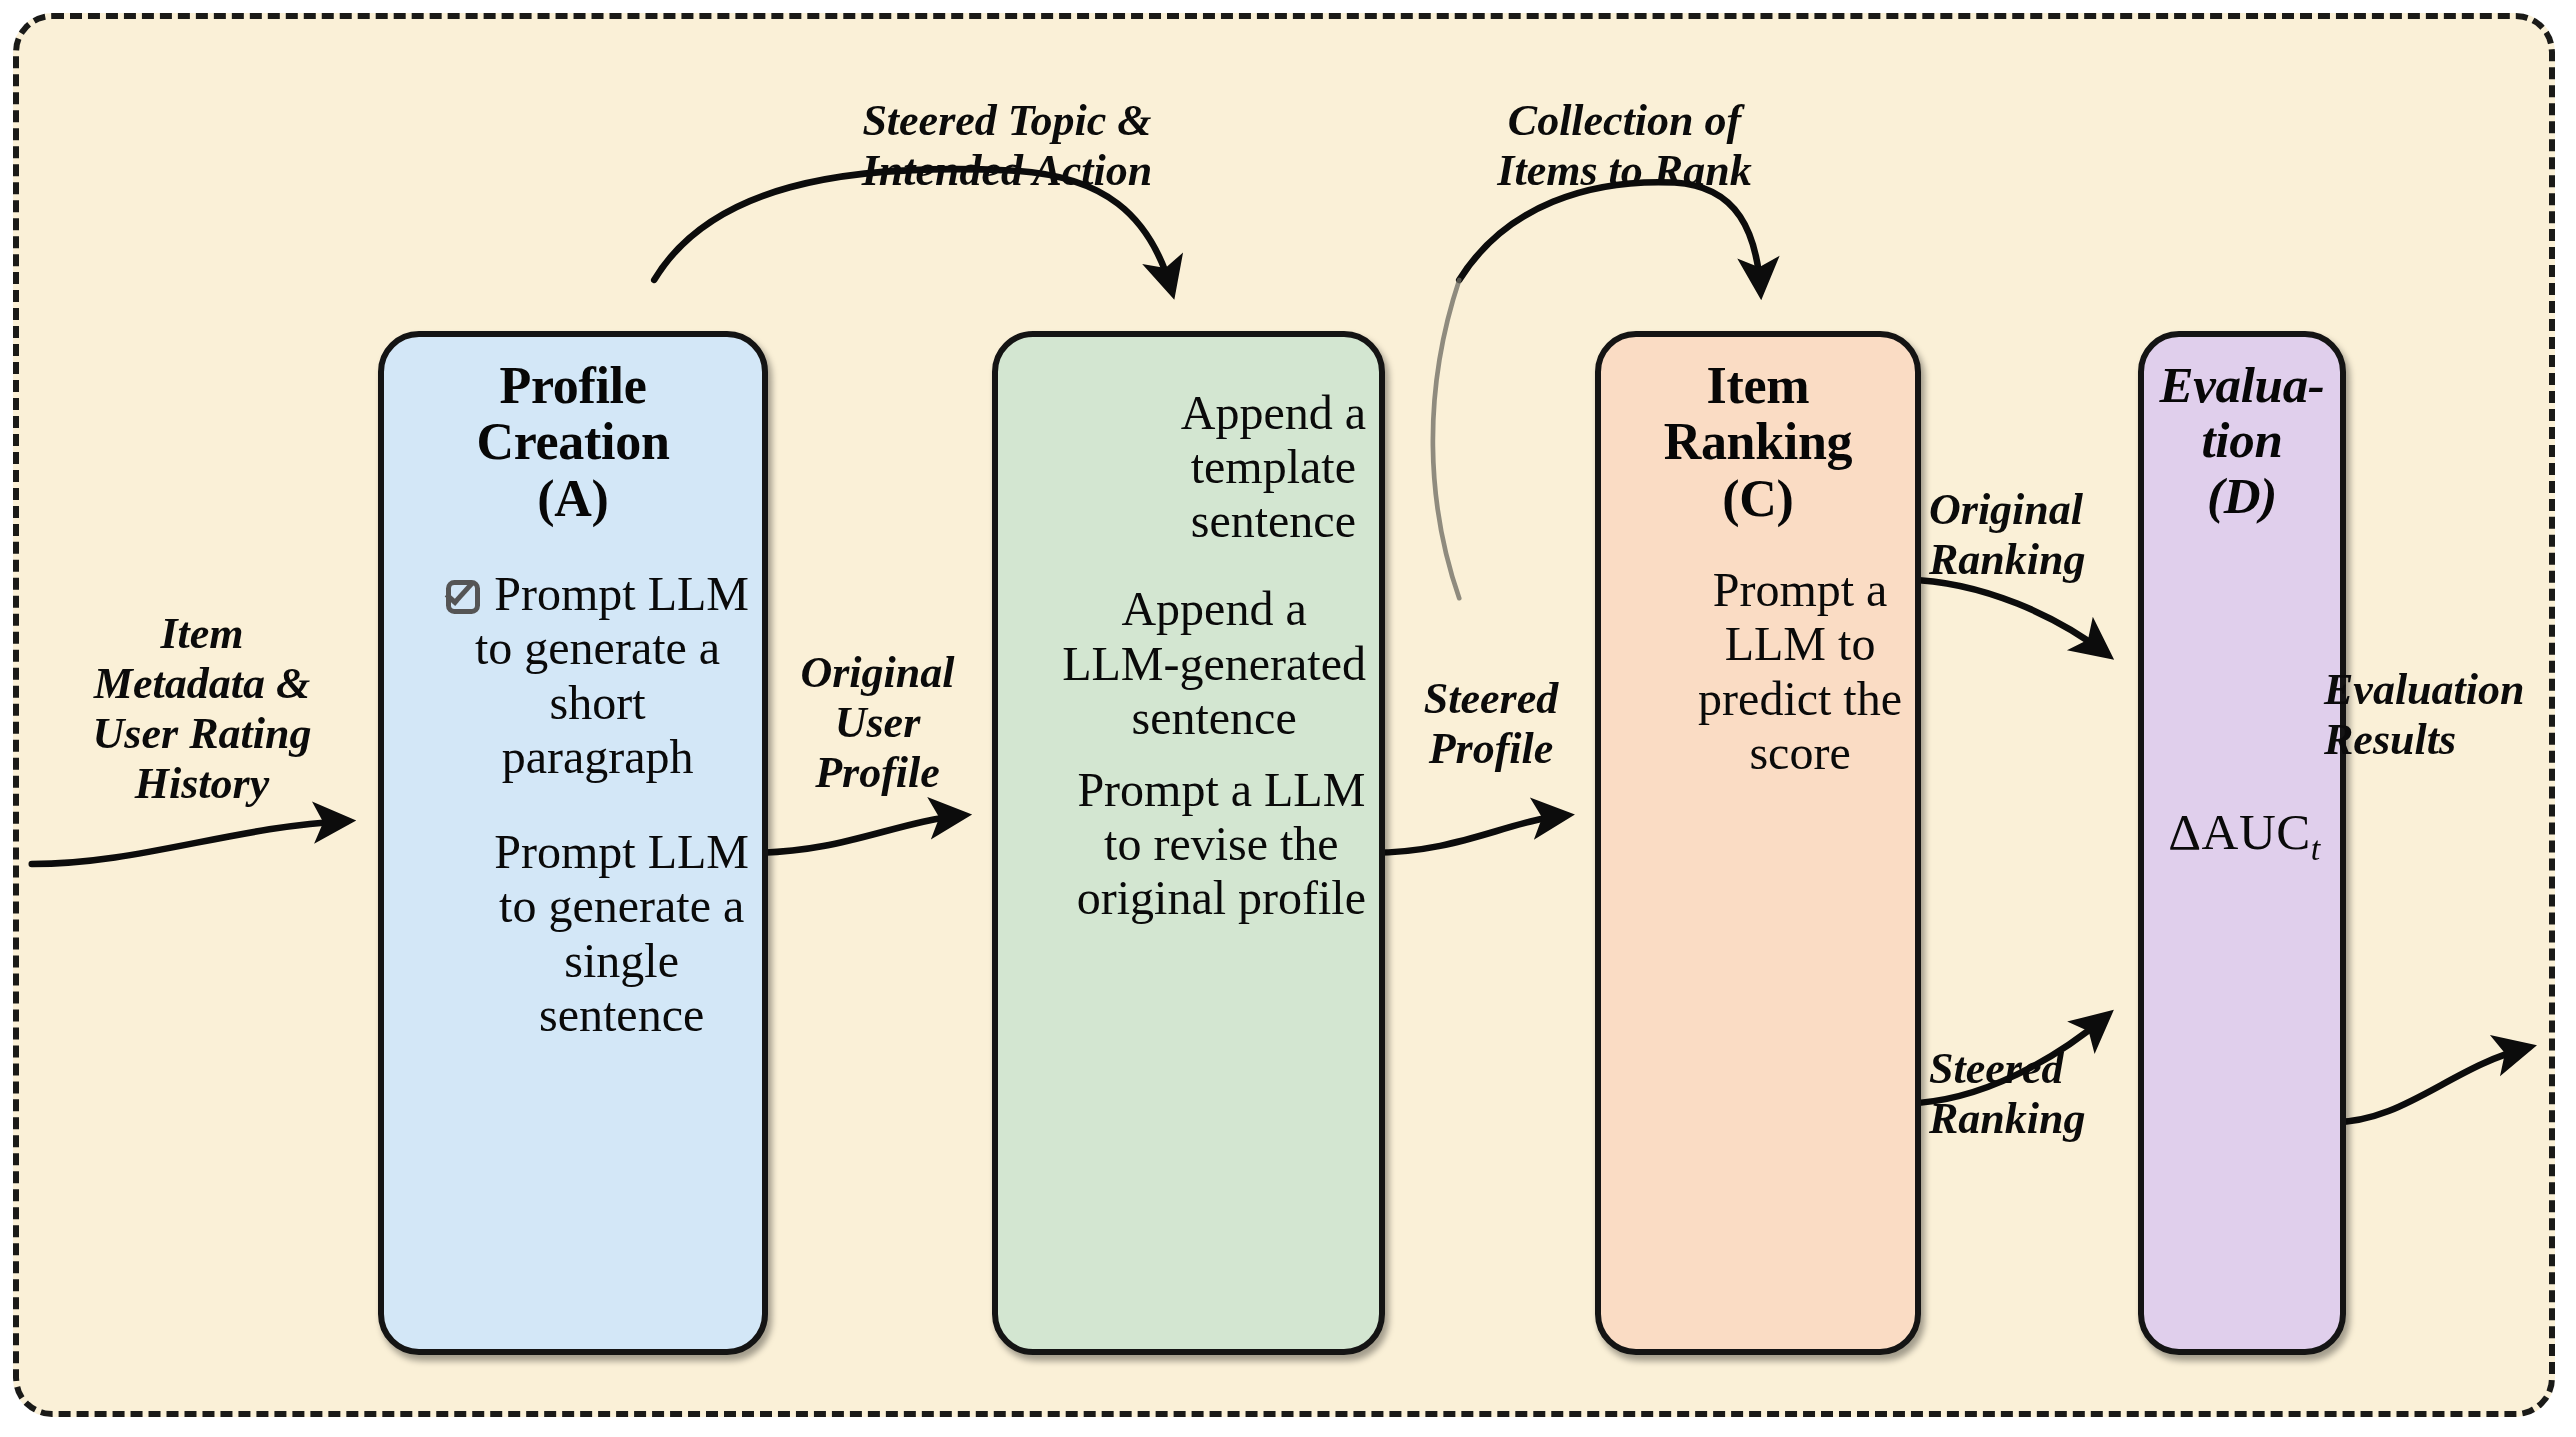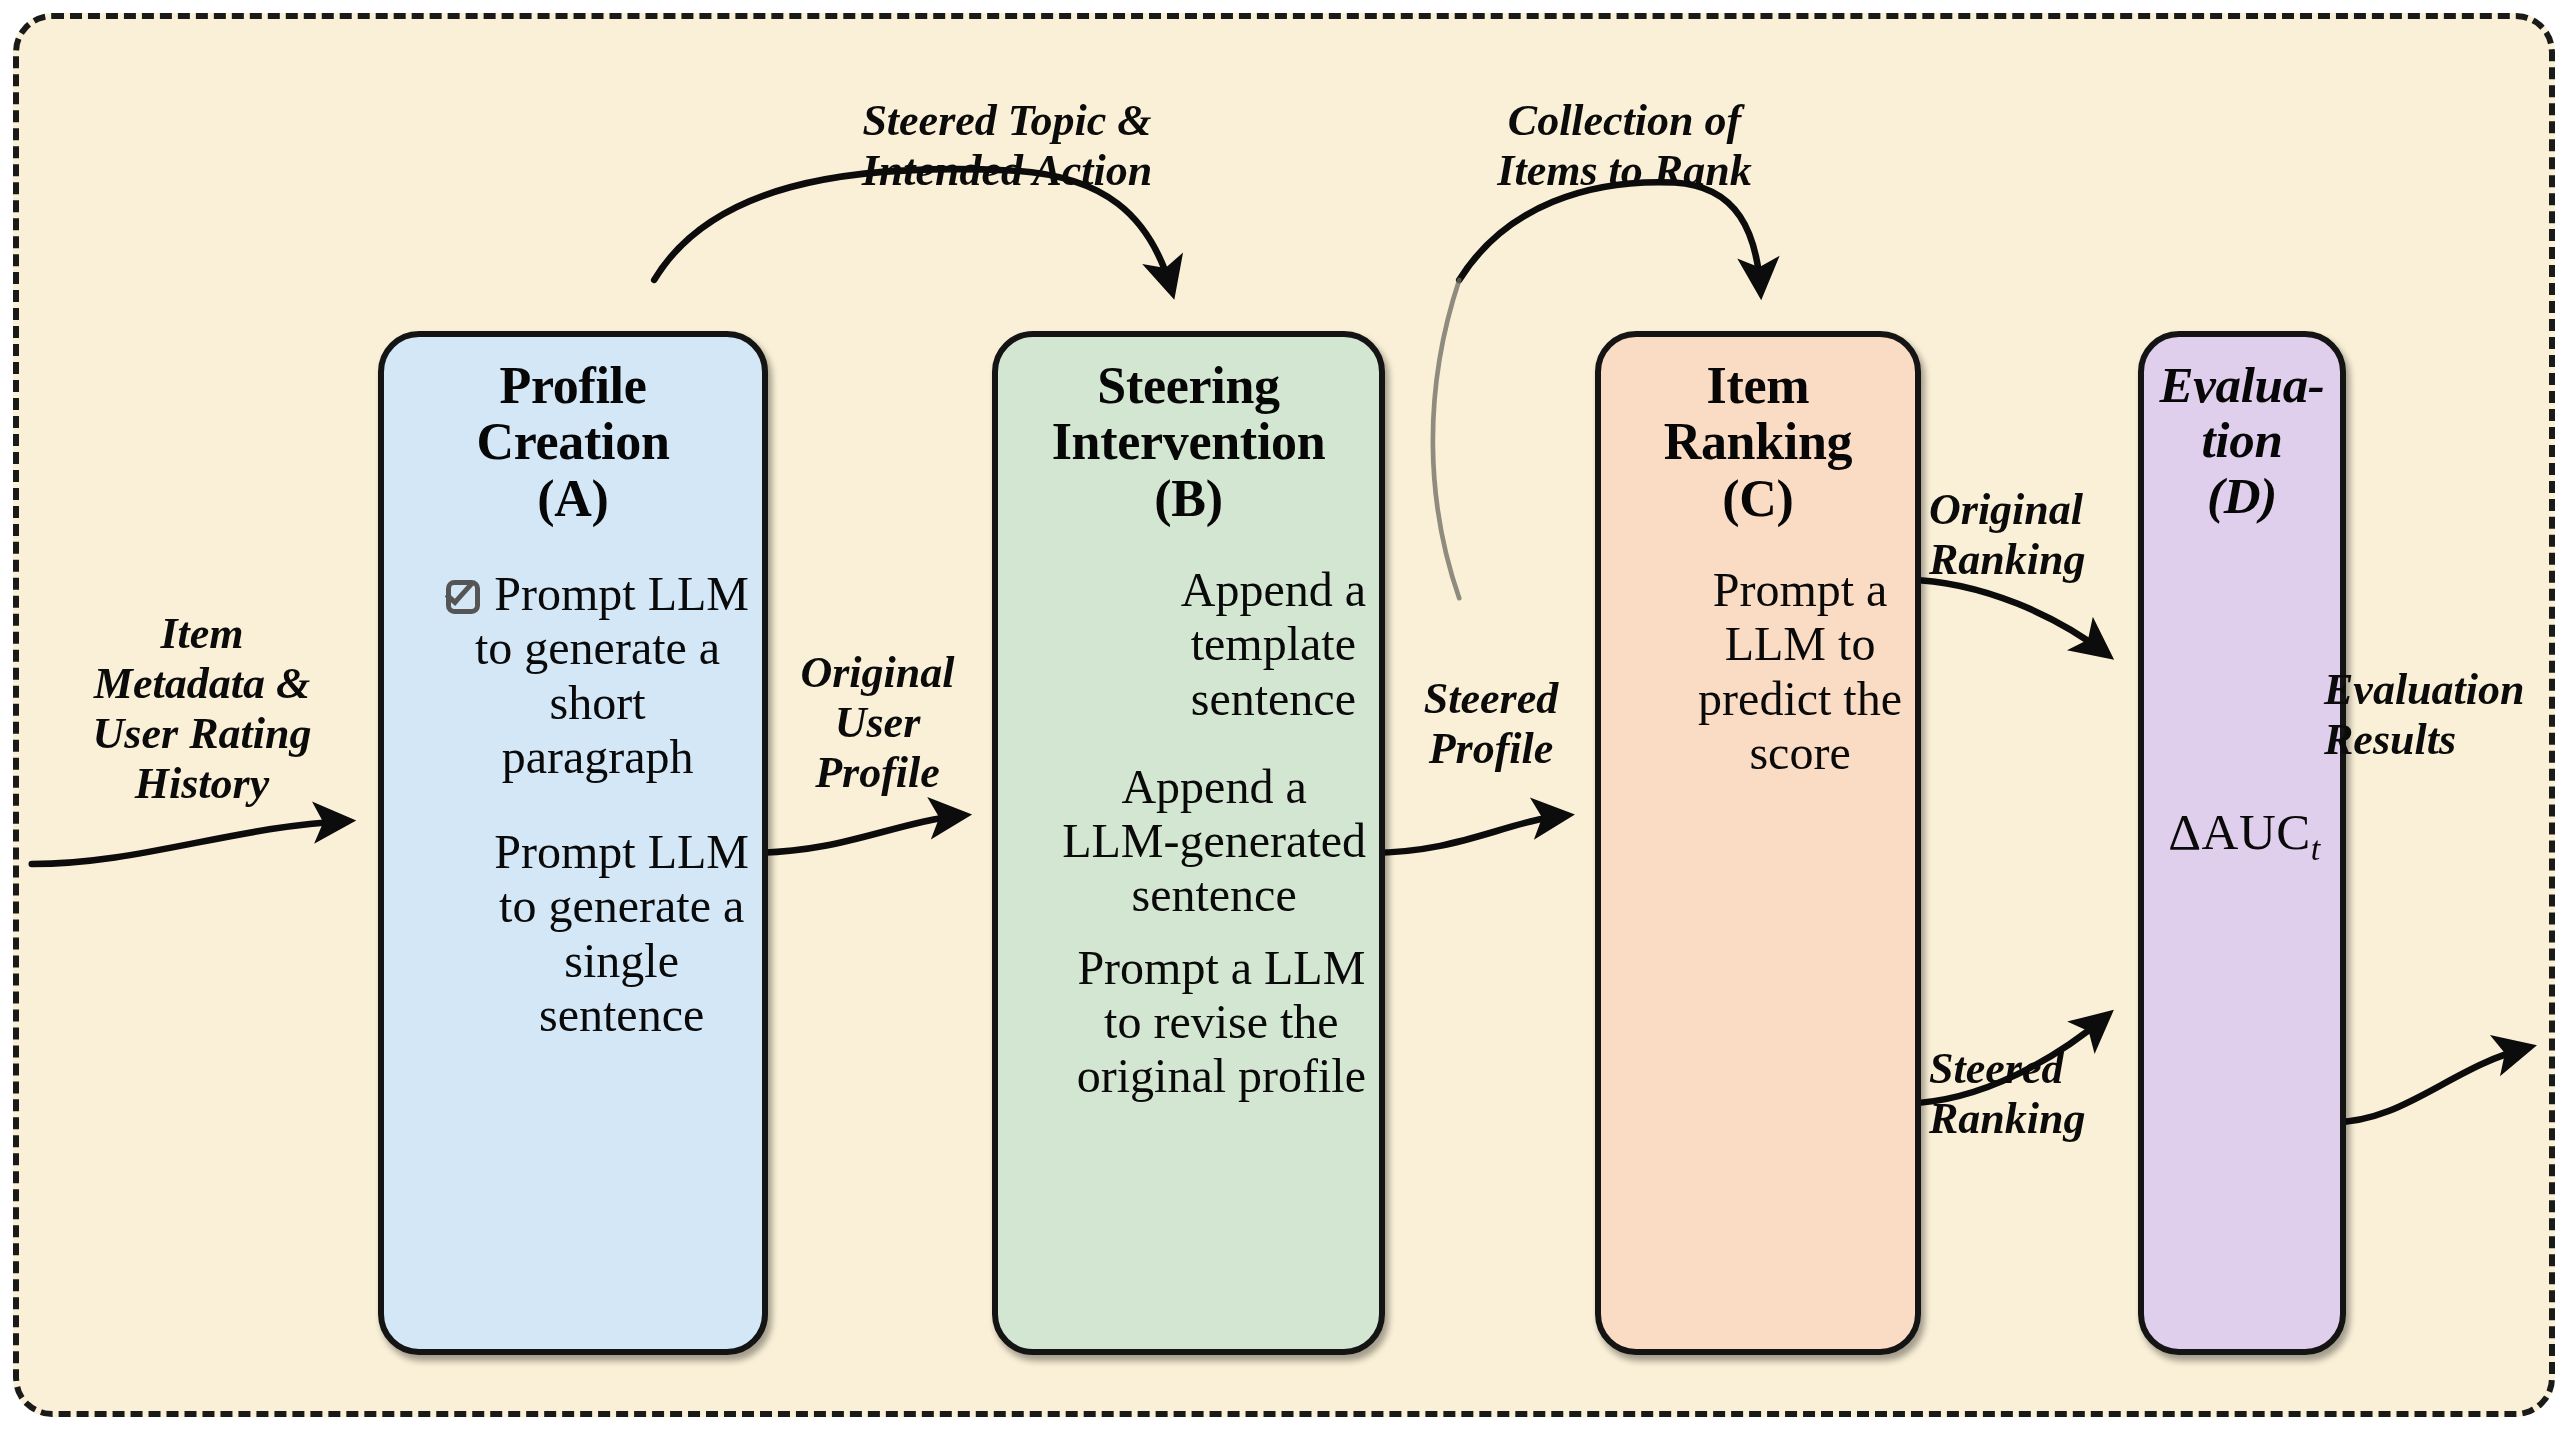--- a/index.html
+++ b/index.html
@@ -189,23 +189,20 @@
 short
 paragraph</span></div>
         <div class="bullet" style="margin-top:41px;">Prompt LLM
 to generate a
 single
 sentence</div>
       </div>
     </div>
 
     <div class="stage-box" id="boxB" style="background: rgb(211, 230, 209);">
-      <div class="stage-title">Steering
-Intervention
-(B)</div>
       <div class="bullets">
         <div class="bullet" style="margin-top:28px;">Append a
 template
 sentence</div>
         <div class="bullet" style="margin-top:34px;">Append a
 LLM-generated
 sentence</div>
         <div class="bullet" style="margin-top:18px;">Prompt a LLM
 to revise the
 original profile</div>

